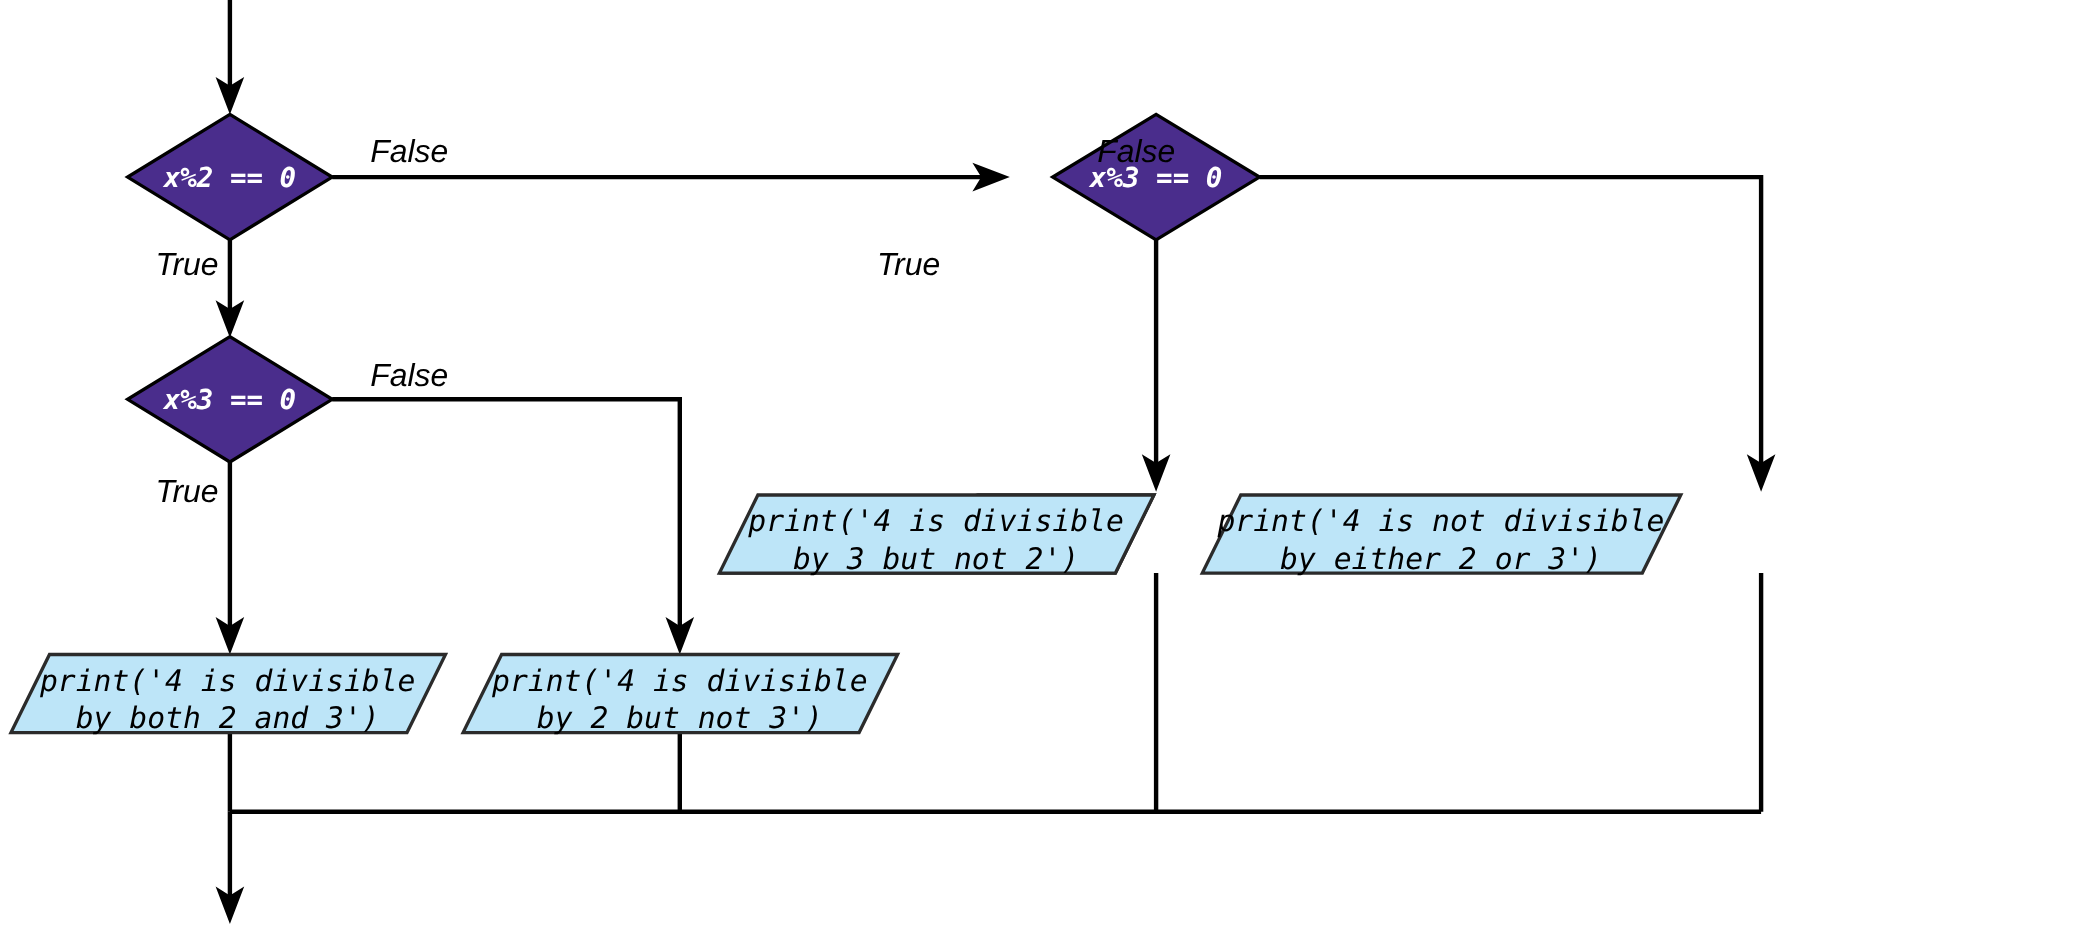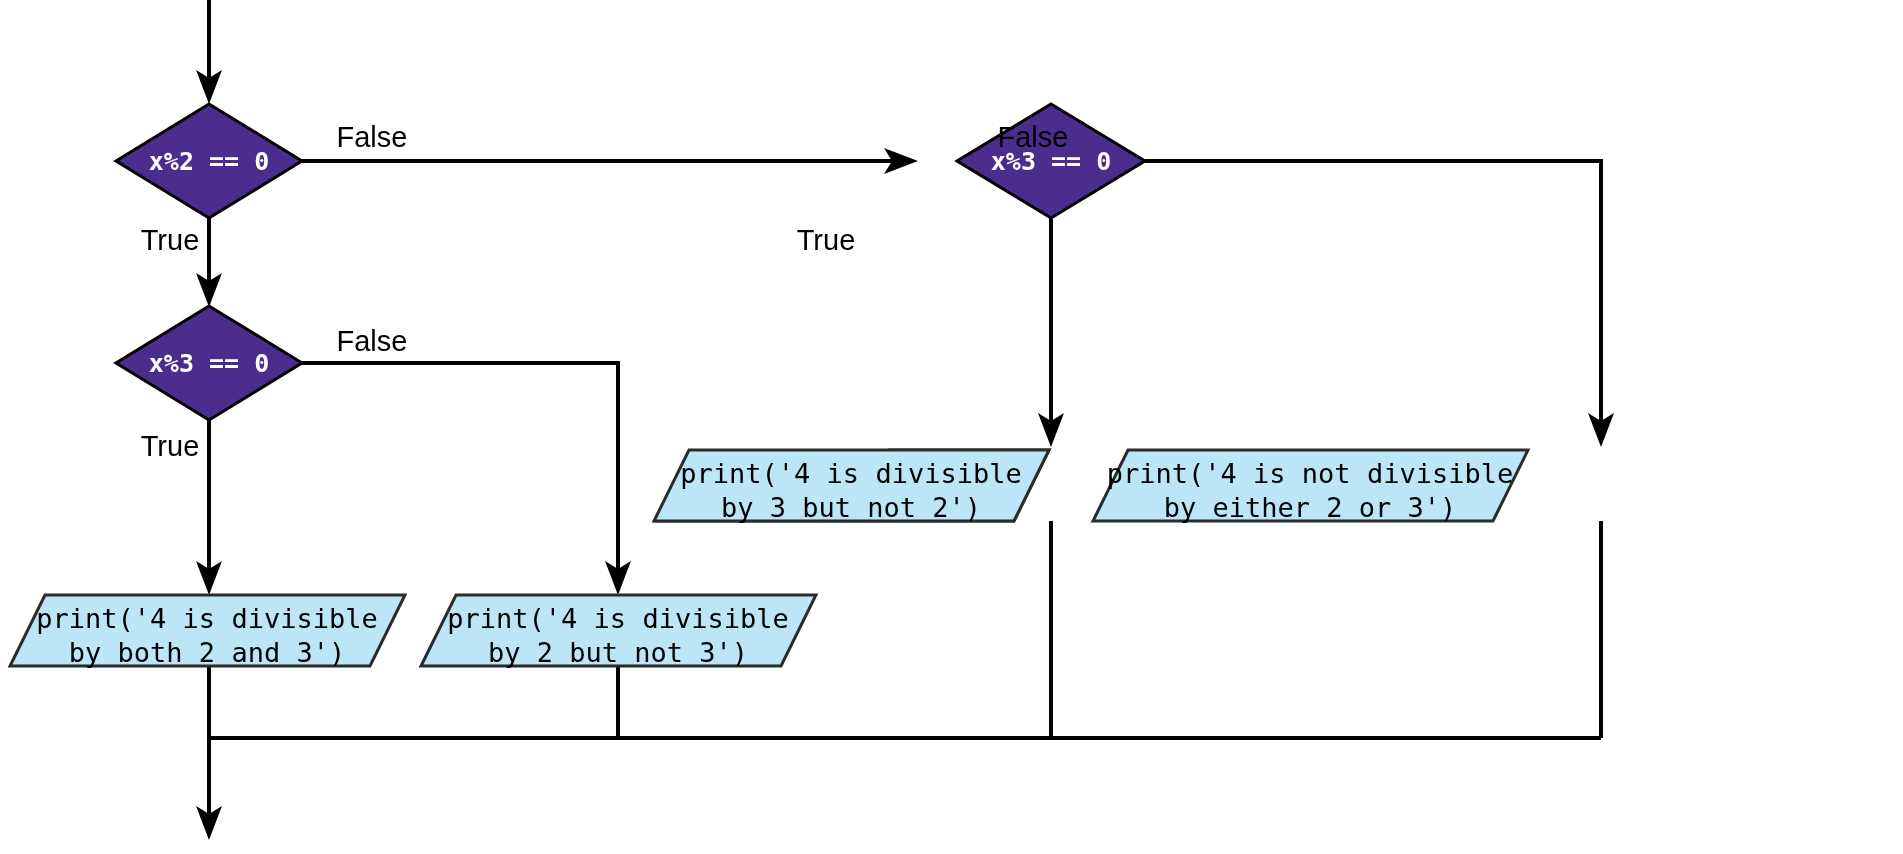--- a/index.html
+++ b/index.html
@@ -10,20 +10,21 @@
   }
   body {
     font-family: "Liberation Sans", sans-serif;
   }
   #canvas {
     position: relative;
     width: 1903px;
     height: 854px;
     background: #ffffff;
     overflow: hidden;
+    font-style: italic;
   }
   svg.flow {
     position: absolute;
     top: 0;
     left: 0;
     width: 1903px;
     height: 854px;
   }
   .edge-line {
     stroke: #000000;

